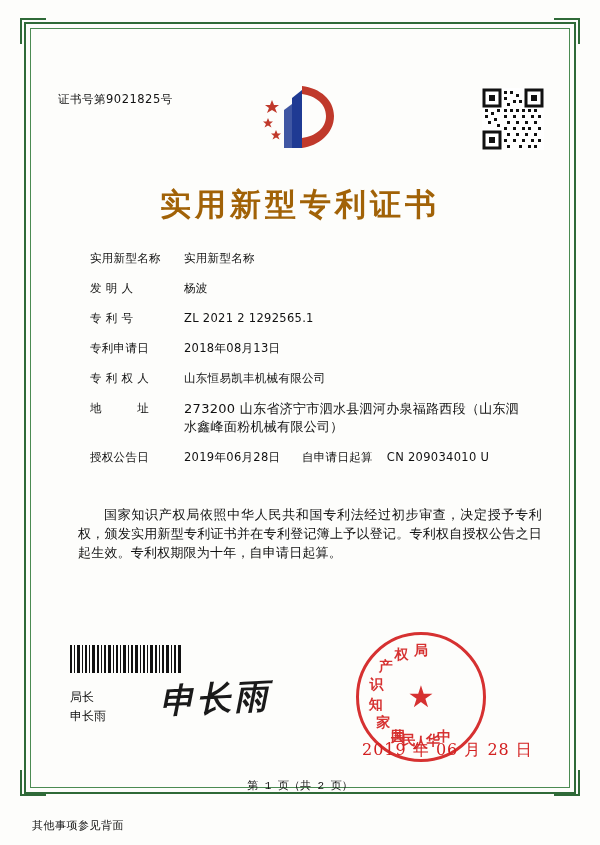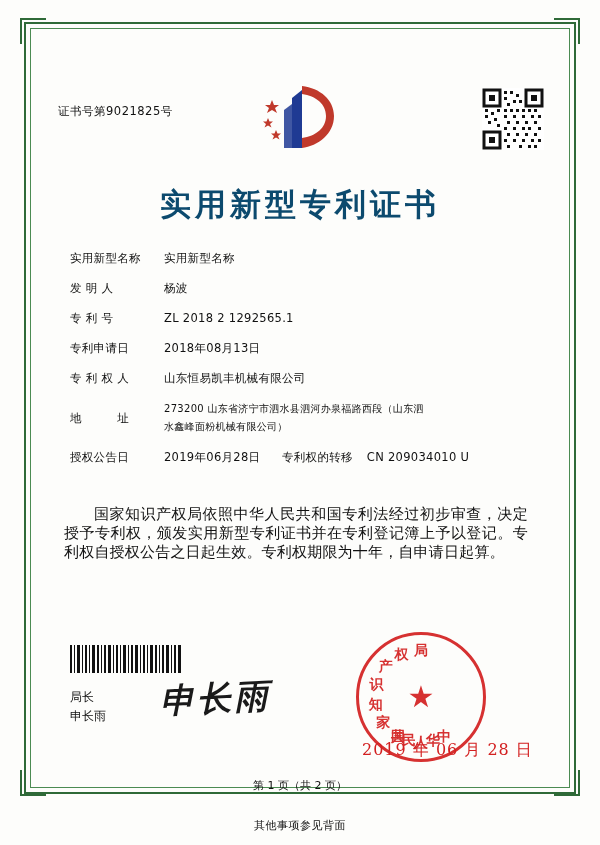--- a/index.html
+++ b/index.html
@@ -42,21 +42,21 @@
     box-sizing: border-box;
   }
   .corner.tl { left: 20px; top: 18px; border-right: none; border-bottom: none; }
   .corner.tr { left: 554px; top: 18px; border-left: none; border-bottom: none; }
   .corner.bl { left: 20px; top: 770px; border-right: none; border-top: none; }
   .corner.br { left: 554px; top: 770px; border-left: none; border-top: none; }
 
   
   .cert-no {
     position: absolute;
-    left: 58px; top: 104px;
+    left: 58px; top: 92px;
     font-size: 11.5px;
     letter-spacing: 0.5px;
     color: #111;
   }
   .logo {
     position: absolute;
     left: 258px; top: 82px;
     width: 84px; height: 72px;
   }
   .qr {
@@ -67,69 +67,70 @@
 
   
   .title {
     position: absolute;
     left: 0; right: 0; top: 184px;
     text-align: center;
     font-family: "DejaVu Serif", "Liberation Serif", serif;
     font-size: 31px;
     font-weight: bold;
     letter-spacing: 4px;
-    color: #0c4a6e;
+    color: #a16207;
   }
 
   
   .fields {
     position: absolute;
     left: 70px; top: 250px;
     width: 470px;
   }
   .row {
     display: flex;
-    align-items: center;
+    align-items: flex-start;
     font-size: 11.5px;
     line-height: 17px;
     margin-bottom: 13px;
     color: #111;
+    margin-left: 20px;
   }
   .row .lbl {
     flex: 0 0 auto;
     white-space: nowrap;
     letter-spacing: 0.3px;
   }
   .row .val {
     flex: 1 1 auto;
     margin-left: 14px;
     letter-spacing: 0.3px;
   }
   .row .val2 {
     margin-left: 14px;
     letter-spacing: 0.3px;
     white-space: nowrap;
   }
   .lbl-w { width: 80px; }
   .row .sub {
-    font-size: 10px;
+    font-size: 13px;
     line-height: 18px;
     letter-spacing: 0.3px;
   }
   .addr-wrap { display: block; margin-left: 14px; flex: 1; }
   .pub-row { display: flex; }
   .pub-left { width: 212px; display: flex; }
   .pub-right { display: flex; }
 
   
   .paras {
     position: absolute;
-    left: 64px; top: 505px;
+    left: 78px; top: 505px;
     width: 464px;
-    font-size: 15px;
+    font-size: 13px;
     line-height: 19px;
     color: #111;
     text-align: justify;
     letter-spacing: 0.2px;
   }
   .para { text-indent: 2em; margin-bottom: 4px; }
 
   
   .barcode {
     position: absolute;
@@ -200,28 +201,29 @@
     font-family: "DejaVu Serif", "Liberation Serif", serif;
   }
 
   
   .page-no {
     position: absolute;
     left: 0; right: 0; top: 778px;
     text-align: center;
     font-size: 11px;
     color: #111;
+    font-family: Liberation Mono, monospace;
   }
   .footnote {
     position: absolute;
     left: 0; right: 0; top: 818px;
-    text-align: center;
     font-size: 11px;
     color: #111;
     letter-spacing: 0.5px;
+    padding-left: 32px;
   }
 </style>
 </head>
 <body>
 
 <div class="page">
 
   <div class="border-outer"></div>
   <div class="border-inner"></div>
   <div class="corner tl"></div>
@@ -312,21 +314,21 @@
       <span class="val">实用新型名称</span>
     </div>
 
     <div class="row">
       <span class="lbl lbl-w">发 明 人</span>
       <span class="val">杨波</span>
     </div>
 
     <div class="row">
       <span class="lbl lbl-w">专 利 号</span>
-      <span class="val">ZL 2018 2 1292565.1</span>
+      <span class="val">ZL 2021 2 1292565.1</span>
     </div>
 
     <div class="row">
       <span class="lbl lbl-w">专利申请日</span>
       <span class="val">2018年08月13日</span>
     </div>
 
     <div class="row">
       <span class="lbl lbl-w">专 利 权 人</span>
       <span class="val">山东恒易凯丰机械有限公司</span>
@@ -339,21 +341,21 @@
         <span class="sub">水鑫峰面粉机械有限公司）</span>
       </span>
     </div>
 
     <div class="row pub-row">
       <span class="pub-left">
         <span class="lbl lbl-w">授权公告日</span>
         <span class="val2">2019年06月28日</span>
       </span>
       <span class="pub-right">
-        <span class="lbl">专利权的转移</span>
+        <span class="lbl">自申请日起算</span>
         <span class="val2">CN 209034010 U</span>
       </span>
     </div>
 
   </div>
 
   <div class="paras">
     <div class="para">国家知识产权局依照中华人民共和国专利法经过初步审查，决定授予专利权，颁发实用新型专利证书并在专利登记簿上予以登记。专利权自授权公告之日起生效。专利权期限为十年，自申请日起算。</div>
   </div>
 

